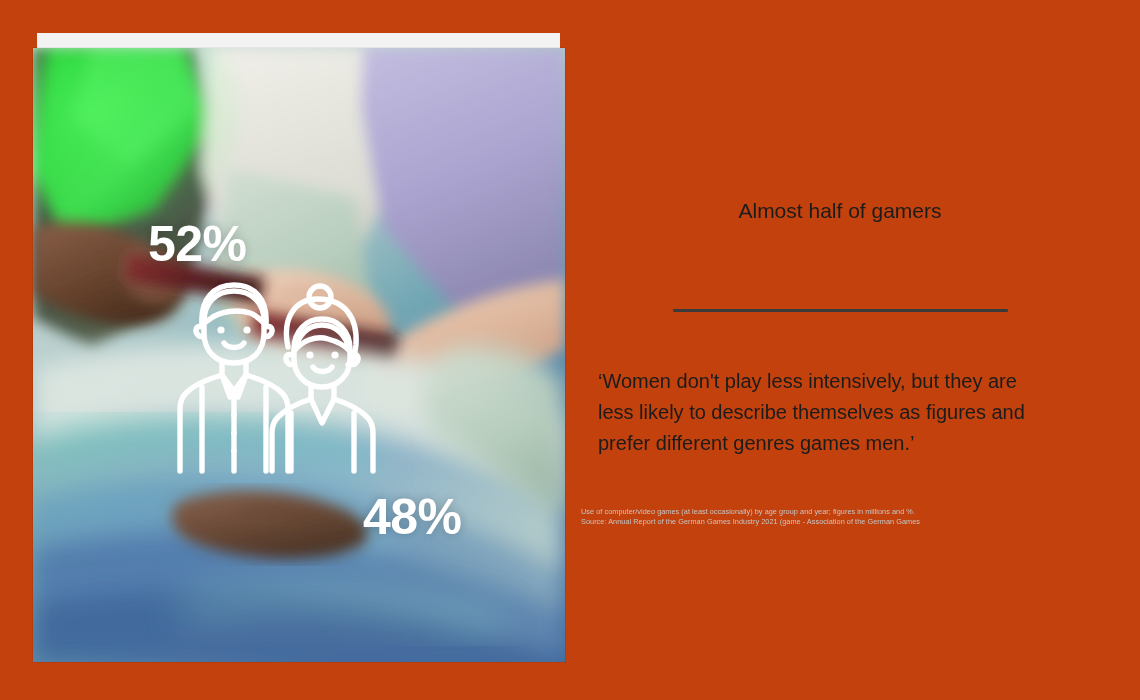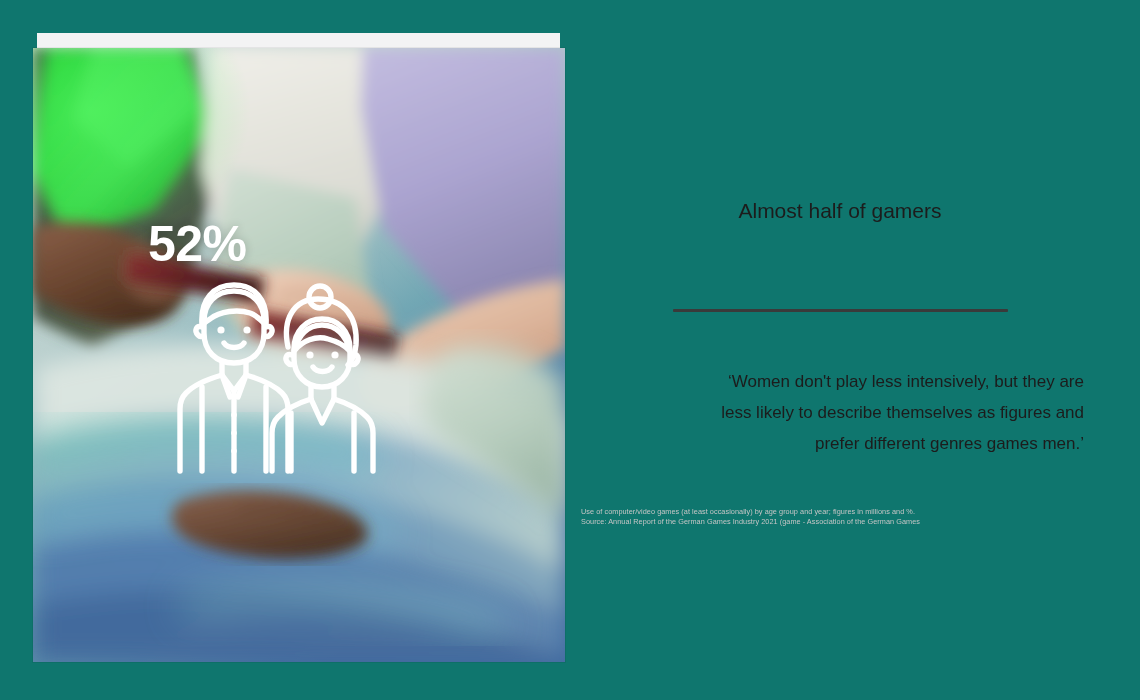--- a/index.html
+++ b/index.html
@@ -12,21 +12,21 @@
     height: 700px;
     font-family: "Liberation Sans", sans-serif;
     color: #1a1a1a;
     overflow: hidden;
     position: relative;
   }
 
   .slide {
     position: absolute;
     inset: 0;
-    background: #0f766e;
+    background: #c2410c;
   }
 
   
   .photo-frame-top {
     position: absolute;
     left: 37px;
     top: 33px;
     width: 523px;
     height: 16px;
     background: #f3f3f4;
@@ -107,22 +107,22 @@
     height: 3px;
     background: #3a3a3a;
     border-radius: 1px;
   }
 
   .quote {
     position: absolute;
     left: -2px;
     top: 366px;
     width: 486px;
-    text-align: right;
-    font-size: 17px;
+    text-align: left;
+    font-size: 20px;
     line-height: 31px;
     color: #1c1c1c;
   }
   .quote .ql { display: block; }
 
   .source {
     position: absolute;
     left: -19px;
     top: 507px;
     width: 470px;
@@ -266,20 +266,21 @@
       <g filter="url(#blurMed)">
         <path d="M418,300 C470,292 520,312 532,338 L532,470 C500,444 444,414 406,388 C382,370 386,322 418,300 Z" fill="url(#gMint)" opacity="0.95"></path>
       </g>
 
       <rect x="0" y="0" width="532" height="614" fill="none"></rect>
     </svg>
   </div>
 
   <div class="stat stat-male">52%</div>
 
+  <div class="stat stat-female">48%</div>
 
   <div class="people-icons">
     <svg viewBox="0 0 215 205" fill="none" stroke="#ffffff" stroke-width="5.4" stroke-linecap="round" stroke-linejoin="round">
 
       <g>
 
         <path d="M36,46 C36,28 48,16 66,16 C84,16 96,28 96,46 L96,58
                  C96,76 84,88 66,88 C48,88 36,76 36,58 Z"></path>
 
         <path d="M34,50 C32,24 46,10 66,10 C86,10 100,24 98,50

